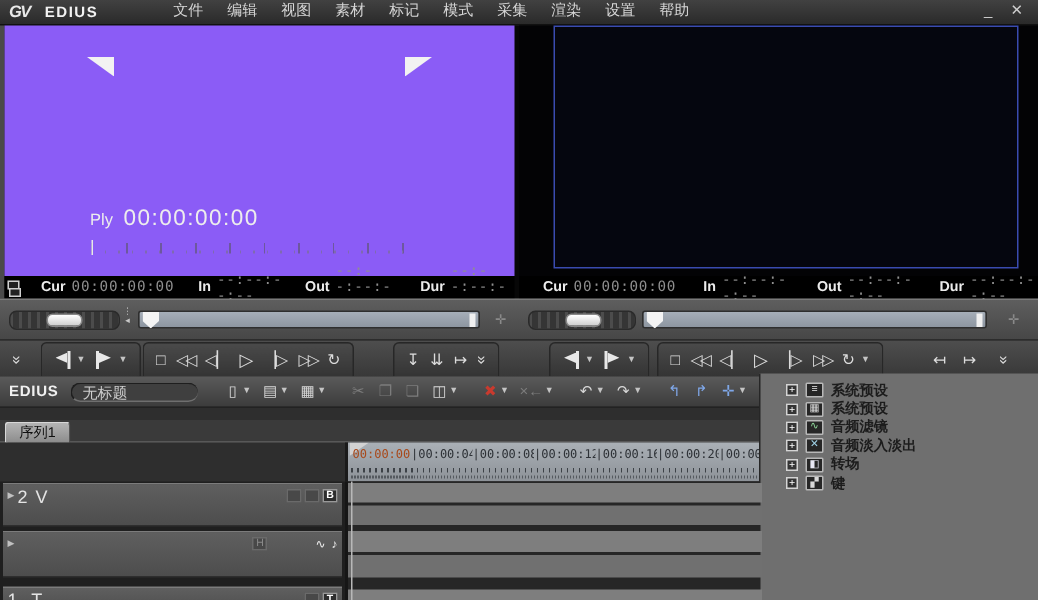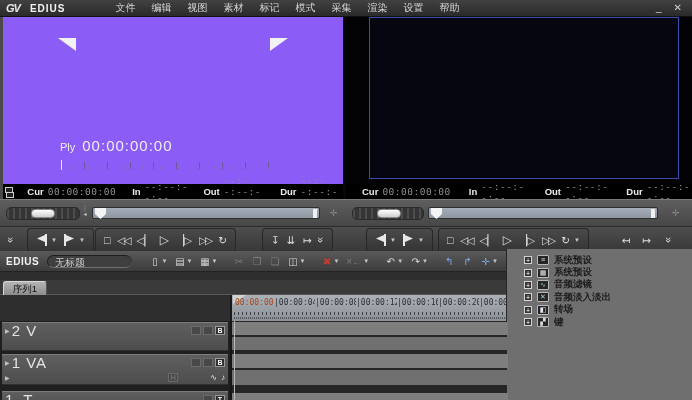--- a/index.html
+++ b/index.html
@@ -137,21 +137,21 @@
   .ticks{position:absolute;left:2px;right:0;bottom:6px;height:3px;
     background:repeating-linear-gradient(90deg,rgba(45,50,55,.85) 0 1px,transparent 1px 4px);}
   .ticks2{position:absolute;left:2px;right:0;bottom:2px;height:2px;
     background:repeating-linear-gradient(90deg,rgba(45,50,55,.6) 0 1px,transparent 1px 2px);}
 
   .tracks{position:absolute;left:0;top:41px;width:506px;height:87px;background:#1f1f1f;}
   .hdr{position:absolute;left:2px;width:226px;background:linear-gradient(#5f5f5f,#4d4d4d);
     border-top:1px solid #7c7c7c;border-bottom:1px solid #2e2e2e;box-sizing:border-box;}
   .hdr-row{display:flex;align-items:center;height:15px;padding:0 3px;}
   .exp{color:#c0c0c0;font-size:6px;margin-right:2px;}
-  .tname{color:#e4e4e4;font-size:15px;letter-spacing:1px;}
+  .tname{color:#e4e4e4;font-size:12px;letter-spacing:1px;}
   .hspacer{flex:1;}
   .mini{width:10px;height:9px;box-sizing:border-box;border:1px solid #6a6a6a;background:#484848;
     margin-left:2px;font-size:7px;line-height:7px;text-align:center;color:#8a8a8a;flex:none;}
   .mini.bright{background:#2d2d2d;border-color:#999;color:#fff;font-weight:bold;}
   .aicon{color:#ececec;font-size:8px;margin-left:4px;}
   .lanes{position:absolute;left:230px;top:0;width:276px;height:87px;background:#262626;border-left:2px solid #161616;box-sizing:border-box;}
   .cursorline{position:absolute;left:2px;top:0;width:1px;height:87px;background:#b8b8b8;}
   .band{position:absolute;left:0;width:276px;}
 </style>
 </head>
@@ -453,28 +453,20 @@
         <div class="hdr-row">
           <span class="exp">▶</span>
           <span class="tname">2 V</span>
           <span class="hspacer"></span>
           <span class="mini"></span>
           <span class="mini"></span>
           <span class="mini bright">B</span>
         </div>
       </div>
       <div class="hdr" style="top:33px;height:31px;">
-        <div class="hdr-row" style="height:15px;">
-          <span class="exp">▶</span>
-          <span class="tname">1 VA</span>
-          <span class="hspacer"></span>
-          <span class="mini"></span>
-          <span class="mini"></span>
-          <span class="mini bright">B</span>
-        </div>
         <div class="hdr-row" style="height:14px;">
           <span class="exp">▶</span>
           <span class="hspacer"></span>
           <span class="mini" style="margin-right:28px;">H</span>
           <span class="aicon">∿</span>
           <span class="aicon">♪</span>
         </div>
       </div>
       <div class="hdr" style="top:70px;height:17px;border-bottom:none;">
         <div class="hdr-row">

